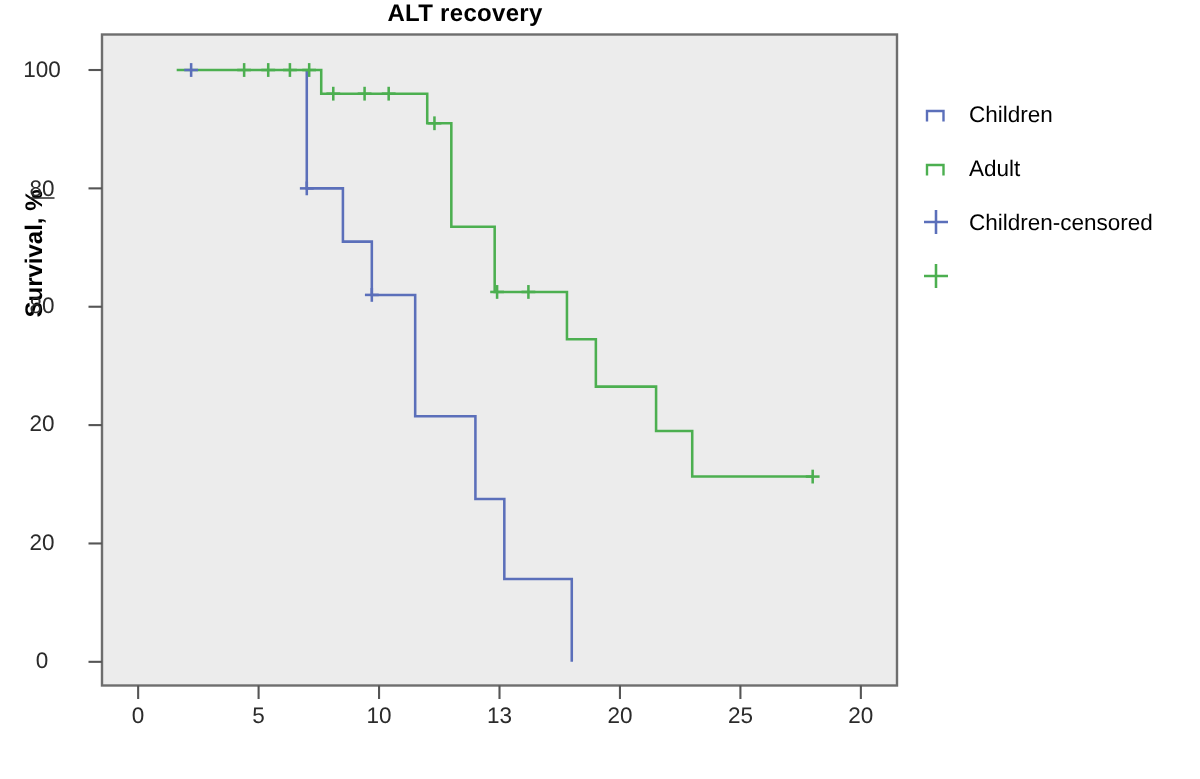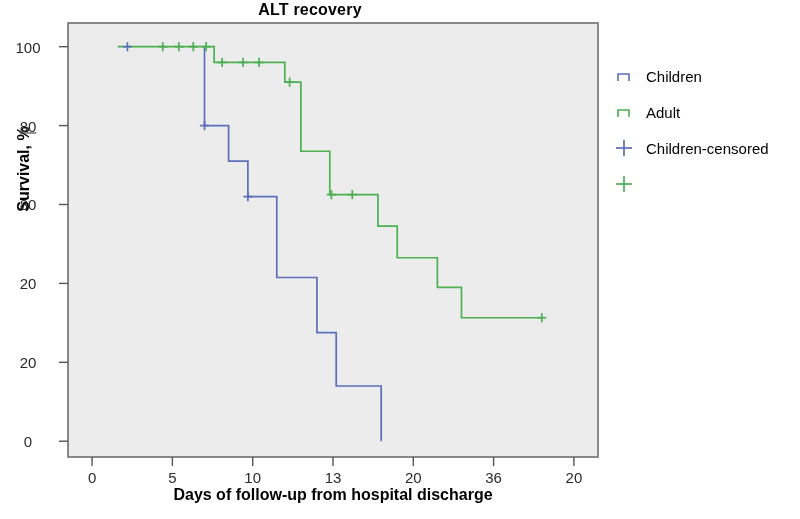--- a/index.html
+++ b/index.html
@@ -103,21 +103,20 @@
 </style>
 </head>
 <body>
 
 <div id="figure">
 
   <div class="chart-title">ALT recovery</div>
 
   <div class="y-axis-title">Survival, %</div>
 
-  <div class="x-axis-title">Days of follow-up from hospital discharge</div>
 
   <svg class="plot-svg" id="plot-svg" width="800" height="519">
       <rect x="68" y="23" width="530" height="434" fill="#ececec" stroke="#6e6e6e" stroke-width="1.6"></rect>
       <line x1="92.0909090909091" y1="457" x2="92.0909090909091" y2="466" stroke="#555" stroke-width="1.4"></line>
       <line x1="172.39393939393938" y1="457" x2="172.39393939393938" y2="466" stroke="#555" stroke-width="1.4"></line>
       <line x1="252.69696969696972" y1="457" x2="252.69696969696972" y2="466" stroke="#555" stroke-width="1.4"></line>
       <line x1="333" y1="457" x2="333" y2="466" stroke="#555" stroke-width="1.4"></line>
       <line x1="413.3030303030303" y1="457" x2="413.3030303030303" y2="466" stroke="#555" stroke-width="1.4"></line>
       <line x1="493.60606060606057" y1="457" x2="493.60606060606057" y2="466" stroke="#555" stroke-width="1.4"></line>
       <line x1="573.909090909091" y1="457" x2="573.909090909091" y2="466" stroke="#555" stroke-width="1.4"></line>
@@ -186,21 +185,21 @@
         <line x1="541.7878787878788" y1="313.12545454545455" x2="541.7878787878788" y2="322.3254545454546" stroke="#4caf50" stroke-width="1.7"></line>
       </g>
     </svg>
 
   <div id="tick-layer">
       <div class="tick-label xtick-label" style="left: 92.0909px; top: 469px;">0</div>
       <div class="tick-label xtick-label" style="left: 172.394px; top: 469px;">5</div>
       <div class="tick-label xtick-label" style="left: 252.697px; top: 469px;">10</div>
       <div class="tick-label xtick-label" style="left: 333px; top: 469px;">13</div>
       <div class="tick-label xtick-label" style="left: 413.303px; top: 469px;">20</div>
-      <div class="tick-label xtick-label" style="left: 493.606px; top: 469px;">36</div>
+      <div class="tick-label xtick-label" style="left: 493.606px; top: 469px;">25</div>
       <div class="tick-label xtick-label" style="left: 573.909px; top: 469px;">20</div>
       <div class="tick-label ytick-label" style="left: 2px; width: 52px; top: 441.218px;">0</div>
       <div class="tick-label ytick-label" style="left: 2px; width: 52px; top: 362.309px;">20</div>
       <div class="tick-label ytick-label" style="left: 2px; width: 52px; top: 283.4px;">20</div>
       <div class="tick-label ytick-label" style="left: 2px; width: 52px; top: 204.491px;">80</div>
       <div class="tick-label ytick-label" style="left: 2px; width: 52px; top: 125.582px; text-decoration: underline;">80</div>
       <div class="tick-label ytick-label" style="left: 2px; width: 52px; top: 46.6727px;">100</div>
     </div>
 
 

